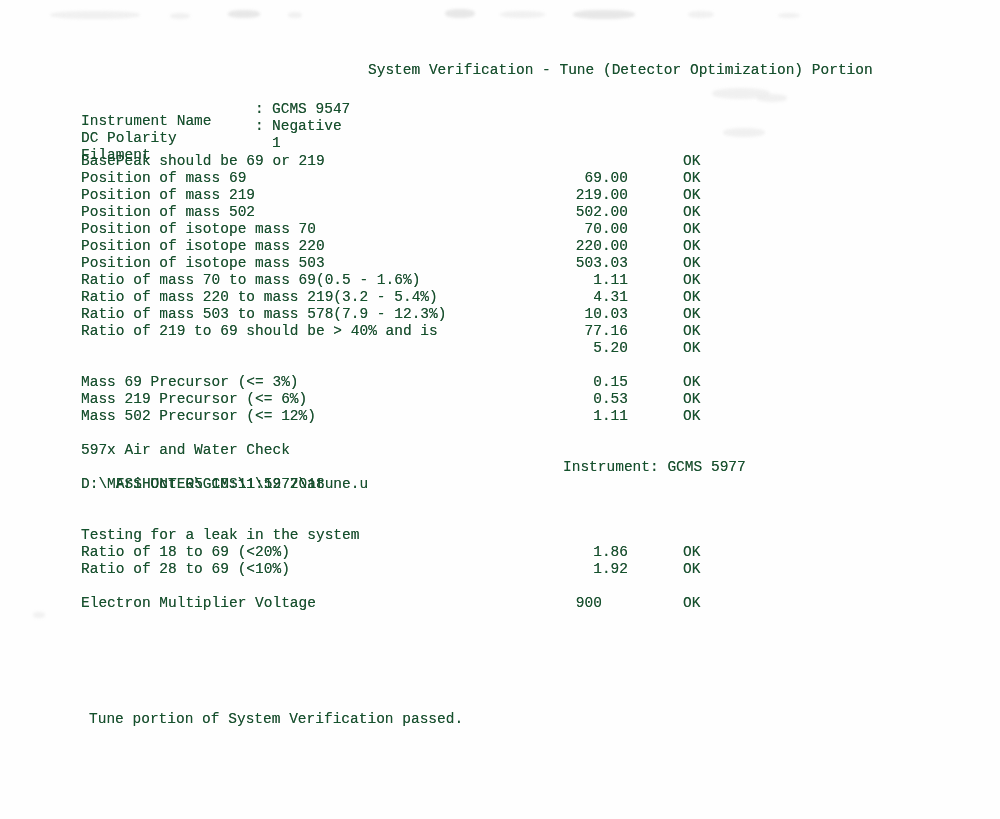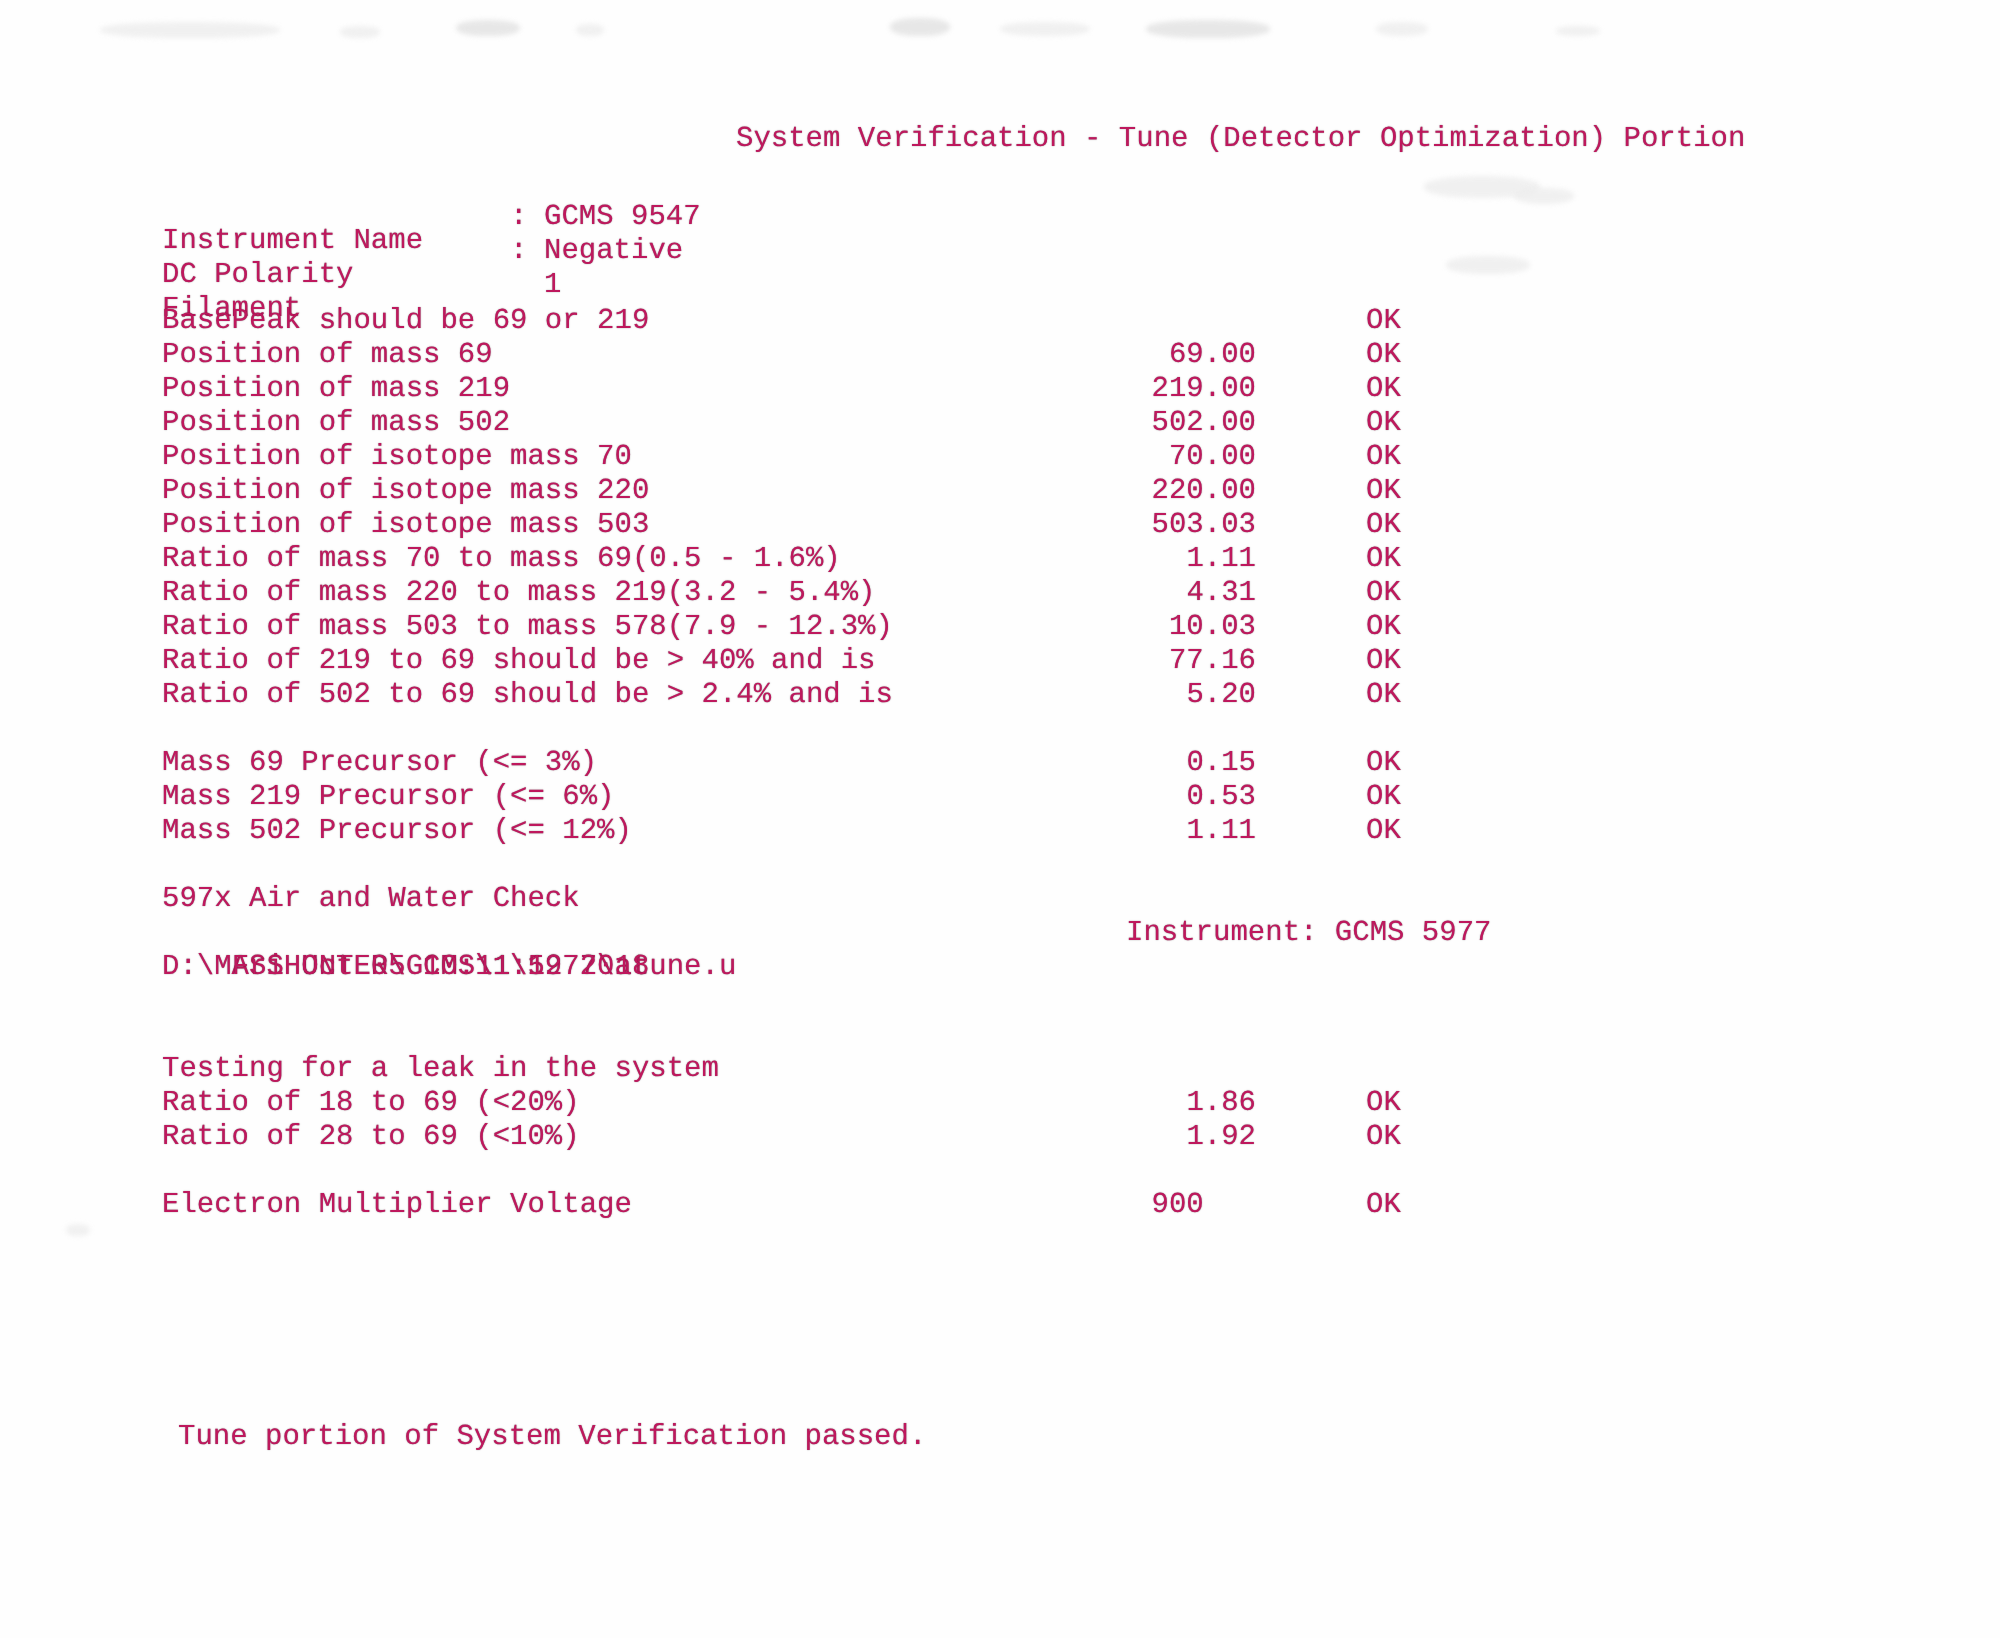--- a/index.html
+++ b/index.html
@@ -5,21 +5,21 @@
   html, body { margin: 0; padding: 0; background: #ffffff; }
   .page {
     position: relative;
     width: 1000px;
     height: 819px;
     background: #fefefe;
     overflow: hidden;
     font-family: "Liberation Mono", "DejaVu Sans Mono", monospace;
     font-size: 14.5px;
     line-height: 17px;
-    color: #be185d;
+    color: #14532d;
     text-shadow: 0 0 0.6px rgba(20,20,20,0.55);
     box-sizing: border-box;
     padding: 62px 0 0 81px;
   }
   .line { height: 17px; white-space: pre; }
   .title-line { padding-left: 287px; }
   
   .sp1  { height: 1px; }
   .sp17 { height: 17px; }
   .sp22 { height: 22px; }
@@ -138,21 +138,20 @@
     <span class="label">Ratio of mass 503 to mass 578(7.9 - 12.3%)</span>
     <span class="value">10.03</span>
     <span class="status">OK</span>
   </div>
   <div class="check-row">
     <span class="label">Ratio of 219 to 69 should be &gt; 40% and is</span>
     <span class="value">77.16</span>
     <span class="status">OK</span>
   </div>
   <div class="check-row">
-    <span class="label">Ratio of 502 to 69 should be &gt; 2.4% and is</span>
     <span class="value">5.20</span>
     <span class="status">OK</span>
   </div>
 
   <div class="sp17"></div>
 
   <div class="check-row">
     <span class="label">Mass 69 Precursor (&lt;= 3%)</span>
     <span class="value">0.15</span>
     <span class="status">OK</span>

